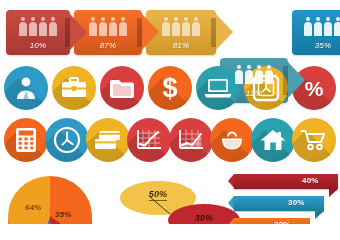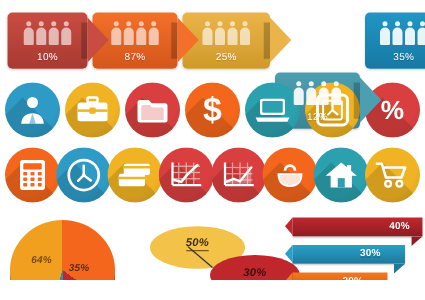--- a/index.html
+++ b/index.html
@@ -11,20 +11,21 @@
   }
   #stage{position:absolute;left:0;top:0;width:340px;height:224px;overflow:hidden;background:#fff;}
 
   
   #banner{position:absolute;left:6px;top:10px;width:330px;height:45px;}
   .seg{
     position:absolute;top:0;height:45px;
     border-radius:4px;
     box-shadow:0 1px 2px rgba(0,0,0,.18);
     overflow:visible;
+    font-style:italic;
   }
   .seg .body{
     position:absolute;left:0;top:0;right:0;bottom:0;border-radius:4px;
   }
   .seg .tip{
     position:absolute;top:4px;right:-17px;width:0;height:0;
     border-top:18.5px solid transparent;
     border-bottom:18.5px solid transparent;
     z-index:3;
   }
@@ -134,21 +135,21 @@
     border-top:7.5px solid transparent;
     border-bottom:7.5px solid transparent;
   }
   .rb-fold{
     position:absolute;top:15px;width:9px;height:8px;
   }
   .rb-lbl{
     position:absolute;right:10px;top:2px;font-size:8px;color:#fff;font-weight:bold;
     letter-spacing:.2px;text-shadow:0 1px 1px rgba(0,0,0,.2);
   }
-  #rb1{top:0;text-align:right;}
+  #rb1{top:0;}
   #rb2{top:22px;}
   #rb3{top:44px;}
 </style>
 </head>
 <body>
 
 <div id="stage">
 
   <div id="banner">
       <div class="seg" style="left: 0px; width: 64px;">
@@ -214,21 +215,21 @@
           </div>
           <div class="person" style="opacity: 1;">
             <span class="head"></span>
             <span class="torso"></span>
           </div>
           <div class="person">
             <span class="head"></span>
             <span class="torso"></span>
           </div>
         </div>
-        <div class="pct">25%</div>
+        <div class="pct">81%</div>
       </div>
       <div class="seg light" style="left: 214px; width: 68px; margin-top: 48px;">
         <div class="body" style="background: linear-gradient(rgb(76, 159, 176) 0%, rgb(58, 132, 150) 100%);"></div>
         <div class="notch"></div>
         <div class="tip" style="border-left: 17px solid rgb(76, 159, 176);"></div>
         <div class="people">
           <div class="person">
             <span class="head"></span>
             <span class="torso"></span>
           </div>

